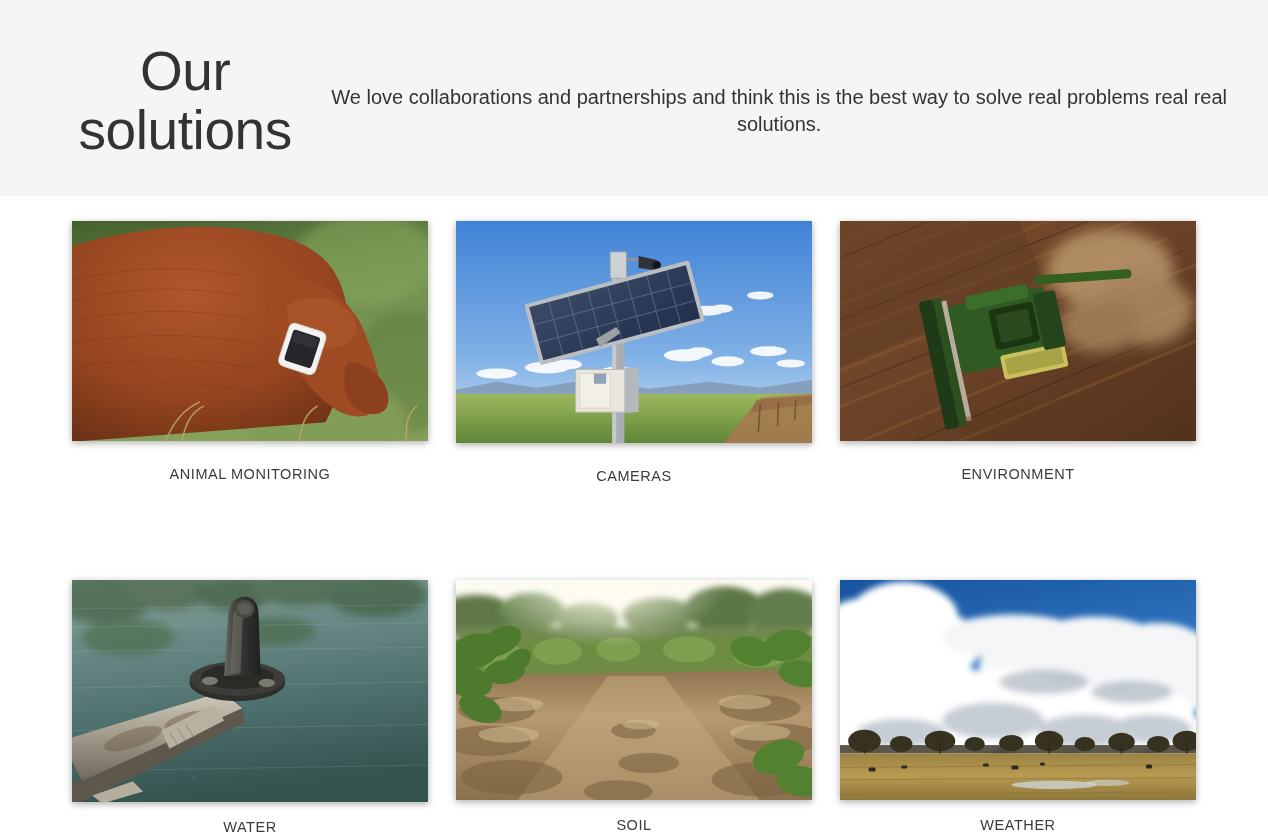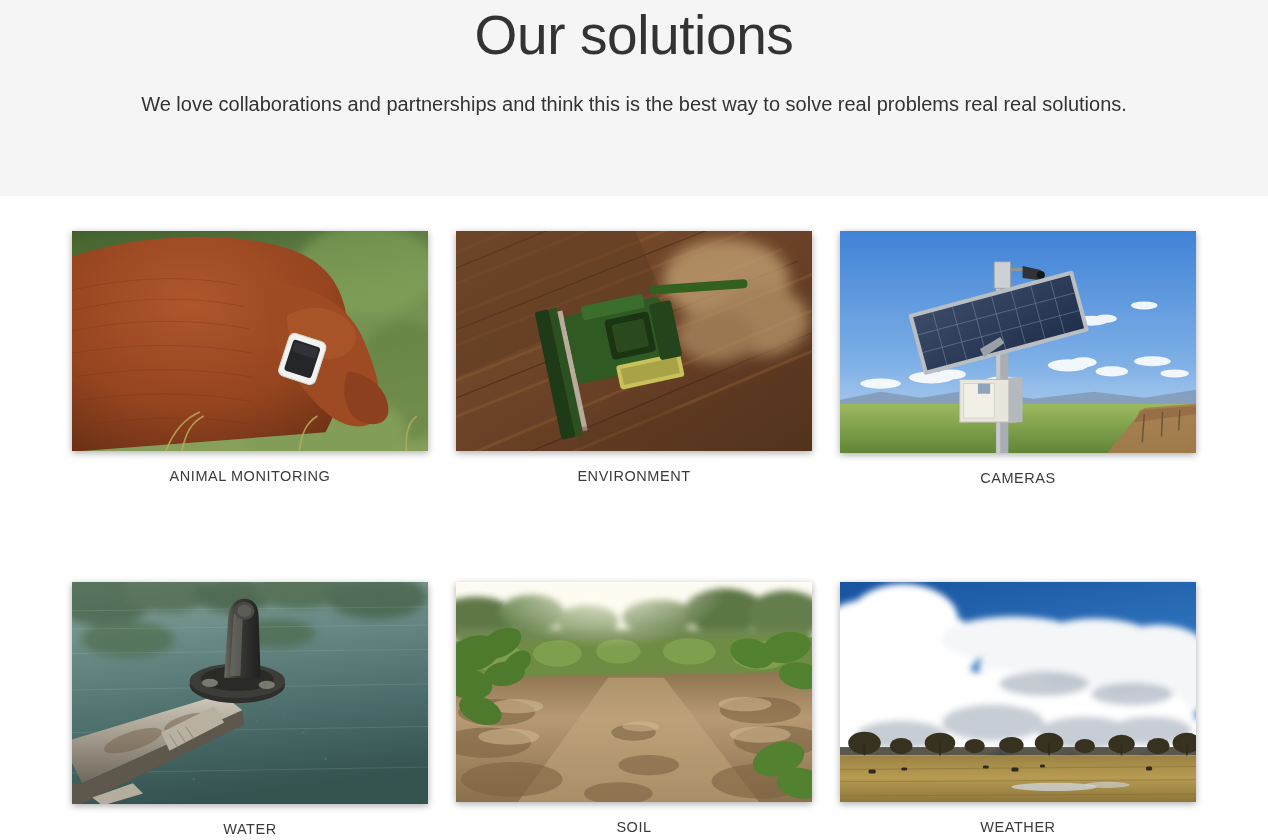--- a/index.html
+++ b/index.html
@@ -16,21 +16,20 @@
     color: #333333;
     -webkit-font-smoothing: antialiased;
   }
 
   
   .hero {
     background: #f5f5f5;
     padding: 0 40px;
     height: 196px;
     display: flex;
-    flex-direction: column;
     align-items: center;
     justify-content: flex-start;
   }
 
   .hero-title {
     font-size: 55px;
     font-weight: 300;
     color: #333333;
     line-height: 1.08;
     letter-spacing: -0.4px;
@@ -57,21 +56,21 @@
     column-gap: 28px;
     row-gap: 0;
   }
 
   .solution-card {
     display: flex;
     flex-direction: column;
     align-items: center;
   }
 
-  .card-row-1 { margin-top: 35px; }
+  .card-row-1 { margin-top: 25px; gap: 8px; }
   .card-row-2 { margin-top: 95px; }
 
   .card-image {
     width: 100%;
     height: 220px;
     position: relative;
     overflow: hidden;
     box-shadow: 0 2px 7px rgba(0,0,0,0.33);
     background: #cccccc;
   }
@@ -161,87 +160,20 @@
           <path d="M108 220 C 112 200, 118 190, 130 184"></path>
           <path d="M224 220 C 226 200, 232 190, 242 184"></path>
           <path d="M330 220 C 328 202, 332 190, 340 184"></path>
         </g>
       </svg>
     </div>
     <div class="card-label">ANIMAL MONITORING</div>
   </div>
 
   <div class="solution-card card-row-1">
-    <div class="card-image">
-      <svg viewBox="0 0 349 220" preserveAspectRatio="xMidYMid slice">
-        <defs>
-          <linearGradient id="fieldBrown" x1="0" y1="0" x2="1" y2="1">
-            <stop offset="0%" stop-color="#7d4f2d"></stop>
-            <stop offset="50%" stop-color="#6b4227"></stop>
-            <stop offset="100%" stop-color="#4e2f1b"></stop>
-          </linearGradient>
-          <filter id="dustBlur">
-              <feGaussianBlur stdDeviation="7"></feGaussianBlur>
-            </filter>
-        </defs>
-        <rect width="349" height="220" fill="url(#fieldBrown)"></rect>
-
-        <g stroke="#8c5c33" stroke-width="3" opacity="0.45">
-          <line x1="-40" y1="40" x2="200" y2="-60"></line>
-          <line x1="-40" y1="70" x2="230" y2="-40"></line>
-          <line x1="-40" y1="100" x2="260" y2="-20"></line>
-          <line x1="-40" y1="130" x2="290" y2="0"></line>
-          <line x1="-40" y1="165" x2="320" y2="20"></line>
-          <line x1="-40" y1="200" x2="349" y2="45"></line>
-          <line x1="-20" y1="235" x2="349" y2="80"></line>
-          <line x1="40" y1="250" x2="349" y2="120"></line>
-        </g>
-        <g stroke="#3a2314" stroke-width="1.3" opacity="0.5">
-          <line x1="-40" y1="55" x2="215" y2="-50"></line>
-          <line x1="-40" y1="115" x2="275" y2="-10"></line>
-          <line x1="-40" y1="182" x2="335" y2="32"></line>
-          <line x1="10" y1="245" x2="349" y2="102"></line>
-        </g>
-
-        <path d="M-40 -10 L150 -60 L200 60 L-10 150 Z" fill="#5c3a21" opacity="0.45"></path>
-
-        <g filter="url(#dustBlur)" opacity="0.75">
-          <ellipse cx="265" cy="50" rx="62" ry="40" fill="#c4a375"></ellipse>
-          <ellipse cx="300" cy="90" rx="46" ry="34" fill="#b9966a"></ellipse>
-          <ellipse cx="255" cy="105" rx="40" ry="26" fill="#ad8a60"></ellipse>
-        </g>
-
-        <g transform="rotate(-12 175 110)">
-
-          <rect x="85" y="62" width="14" height="128" rx="3" fill="#1f3a16"></rect>
-          <rect x="99" y="62" width="8" height="128" fill="#2c5120"></rect>
-
-          <rect x="107" y="66" width="5" height="120" fill="#d8d8cf" opacity="0.7"></rect>
-
-          <rect x="112" y="72" width="96" height="68" rx="5" fill="#2f5a23"></rect>
-          <rect x="130" y="66" width="62" height="14" rx="3" fill="#3b6d2c"></rect>
-
-          <rect x="150" y="84" width="44" height="40" rx="4" fill="#1b3512"></rect>
-          <rect x="156" y="90" width="32" height="28" rx="3" fill="#2a4a1d"></rect>
-
-          <rect x="152" y="130" width="64" height="24" rx="3" fill="#c9c25a"></rect>
-          <rect x="156" y="134" width="56" height="16" fill="#a8a347"></rect>
-
-          <rect x="200" y="60" width="96" height="9" rx="4" fill="#33601f" transform="rotate(8 200 64)"></rect>
-
-          <rect x="196" y="78" width="22" height="56" rx="3" fill="#24441b"></rect>
-        </g>
-
-        <path d="M120 195 L349 150 L349 220 L120 220 Z" fill="#5b3820" opacity="0.35"></path>
-      </svg>
-    </div>
-    <div class="card-label">ENVIRONMENT</div>
-  </div>
-
-  <div class="solution-card card-row-1">
     <div class="card-image img-tall">
       <svg viewBox="0 0 351 222" preserveAspectRatio="xMidYMid slice">
         <defs>
           <linearGradient id="skyG" x1="0" y1="0" x2="0" y2="1">
             <stop offset="0%" stop-color="#3f82d6"></stop>
             <stop offset="60%" stop-color="#7fb0e6"></stop>
             <stop offset="100%" stop-color="#cfe2f2"></stop>
           </linearGradient>
           <linearGradient id="fieldG" x1="0" y1="0" x2="0" y2="1">
             <stop offset="0%" stop-color="#9cb95e"></stop>
@@ -309,20 +241,87 @@
 
         <path d="M138 118 L158 106 L162 112 L142 126 Z" fill="#9aa0a5"></path>
 
         <rect x="118" y="148" width="56" height="42" fill="#e8e6dc" stroke="#bdbbb1" stroke-width="1"></rect>
         <rect x="122" y="152" width="30" height="34" fill="#f1efe6" stroke="#cfcdc3" stroke-width="0.7"></rect>
         <rect x="136" y="152" width="12" height="10" fill="#8fa3bb"></rect>
         <rect x="166" y="146" width="14" height="44" fill="#b4b9bd"></rect>
       </svg>
     </div>
     <div class="card-label">CAMERAS</div>
+  </div>
+
+  <div class="solution-card card-row-1">
+    <div class="card-image">
+      <svg viewBox="0 0 349 220" preserveAspectRatio="xMidYMid slice">
+        <defs>
+          <linearGradient id="fieldBrown" x1="0" y1="0" x2="1" y2="1">
+            <stop offset="0%" stop-color="#7d4f2d"></stop>
+            <stop offset="50%" stop-color="#6b4227"></stop>
+            <stop offset="100%" stop-color="#4e2f1b"></stop>
+          </linearGradient>
+          <filter id="dustBlur">
+              <feGaussianBlur stdDeviation="7"></feGaussianBlur>
+            </filter>
+        </defs>
+        <rect width="349" height="220" fill="url(#fieldBrown)"></rect>
+
+        <g stroke="#8c5c33" stroke-width="3" opacity="0.45">
+          <line x1="-40" y1="40" x2="200" y2="-60"></line>
+          <line x1="-40" y1="70" x2="230" y2="-40"></line>
+          <line x1="-40" y1="100" x2="260" y2="-20"></line>
+          <line x1="-40" y1="130" x2="290" y2="0"></line>
+          <line x1="-40" y1="165" x2="320" y2="20"></line>
+          <line x1="-40" y1="200" x2="349" y2="45"></line>
+          <line x1="-20" y1="235" x2="349" y2="80"></line>
+          <line x1="40" y1="250" x2="349" y2="120"></line>
+        </g>
+        <g stroke="#3a2314" stroke-width="1.3" opacity="0.5">
+          <line x1="-40" y1="55" x2="215" y2="-50"></line>
+          <line x1="-40" y1="115" x2="275" y2="-10"></line>
+          <line x1="-40" y1="182" x2="335" y2="32"></line>
+          <line x1="10" y1="245" x2="349" y2="102"></line>
+        </g>
+
+        <path d="M-40 -10 L150 -60 L200 60 L-10 150 Z" fill="#5c3a21" opacity="0.45"></path>
+
+        <g filter="url(#dustBlur)" opacity="0.75">
+          <ellipse cx="265" cy="50" rx="62" ry="40" fill="#c4a375"></ellipse>
+          <ellipse cx="300" cy="90" rx="46" ry="34" fill="#b9966a"></ellipse>
+          <ellipse cx="255" cy="105" rx="40" ry="26" fill="#ad8a60"></ellipse>
+        </g>
+
+        <g transform="rotate(-12 175 110)">
+
+          <rect x="85" y="62" width="14" height="128" rx="3" fill="#1f3a16"></rect>
+          <rect x="99" y="62" width="8" height="128" fill="#2c5120"></rect>
+
+          <rect x="107" y="66" width="5" height="120" fill="#d8d8cf" opacity="0.7"></rect>
+
+          <rect x="112" y="72" width="96" height="68" rx="5" fill="#2f5a23"></rect>
+          <rect x="130" y="66" width="62" height="14" rx="3" fill="#3b6d2c"></rect>
+
+          <rect x="150" y="84" width="44" height="40" rx="4" fill="#1b3512"></rect>
+          <rect x="156" y="90" width="32" height="28" rx="3" fill="#2a4a1d"></rect>
+
+          <rect x="152" y="130" width="64" height="24" rx="3" fill="#c9c25a"></rect>
+          <rect x="156" y="134" width="56" height="16" fill="#a8a347"></rect>
+
+          <rect x="200" y="60" width="96" height="9" rx="4" fill="#33601f" transform="rotate(8 200 64)"></rect>
+
+          <rect x="196" y="78" width="22" height="56" rx="3" fill="#24441b"></rect>
+        </g>
+
+        <path d="M120 195 L349 150 L349 220 L120 220 Z" fill="#5b3820" opacity="0.35"></path>
+      </svg>
+    </div>
+    <div class="card-label">ENVIRONMENT</div>
   </div>
 
   <div class="solution-card card-row-2">
     <div class="card-image img-tall">
       <svg viewBox="0 0 351 222" preserveAspectRatio="xMidYMid slice">
         <defs>
           <linearGradient id="waterG" x1="0" y1="0" x2="0.2" y2="1">
             <stop offset="0%" stop-color="#8fa79f"></stop>
             <stop offset="30%" stop-color="#6a8b87"></stop>
             <stop offset="70%" stop-color="#496b69"></stop>

